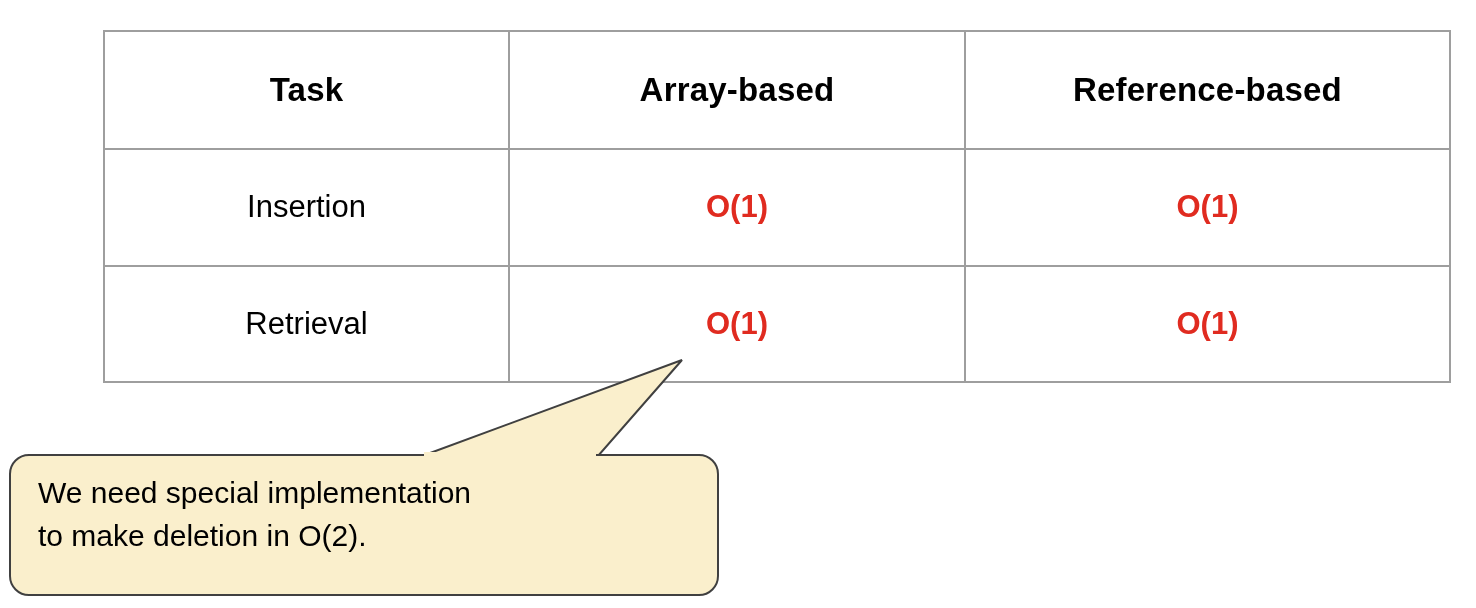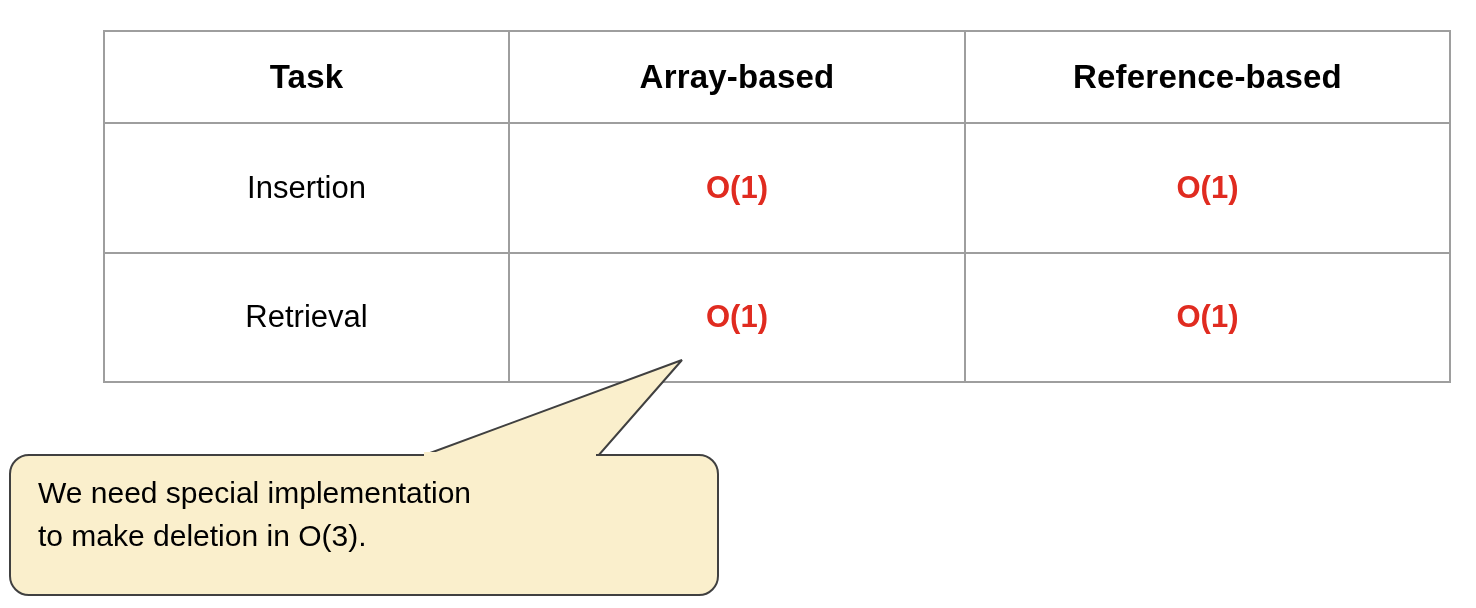--- a/index.html
+++ b/index.html
@@ -37,21 +37,21 @@
   }
   .complexity-table col.c-task  { width: 405px; }
   .complexity-table col.c-array { width: 456px; }
   .complexity-table col.c-ref   { width: 485px; }
 
   .complexity-table th,
   .complexity-table td {
     border: 2px solid #9e9e9e;
     text-align: center;
     vertical-align: middle;
-    padding: 0;
+    padding: 13px;
     background: #ffffff;
   }
 
   .complexity-table thead th {
     height: 90px;
     font-size: 33px;
     font-weight: bold;
     color: #000000;
     letter-spacing: 0.2px;
   }
@@ -150,15 +150,15 @@
 
       <path d="M 682 15 L 422 111 L 598 111 Z" fill="#faefcc" stroke="#404040" stroke-width="2" stroke-linejoin="miter"></path>
 
       <rect x="10" y="110" width="708" height="140" rx="19" ry="19" fill="#faefcc" stroke="#404040" stroke-width="2"></rect>
 
       <rect x="424" y="107" width="172" height="7" fill="#faefcc" stroke="none"></rect>
     </svg>
   </div>
 
   <div class="callout-text">We need special implementation
-to make deletion in O(3).</div>
+to make deletion in O(2).</div>
 
 </div>
 
 </body></html>

